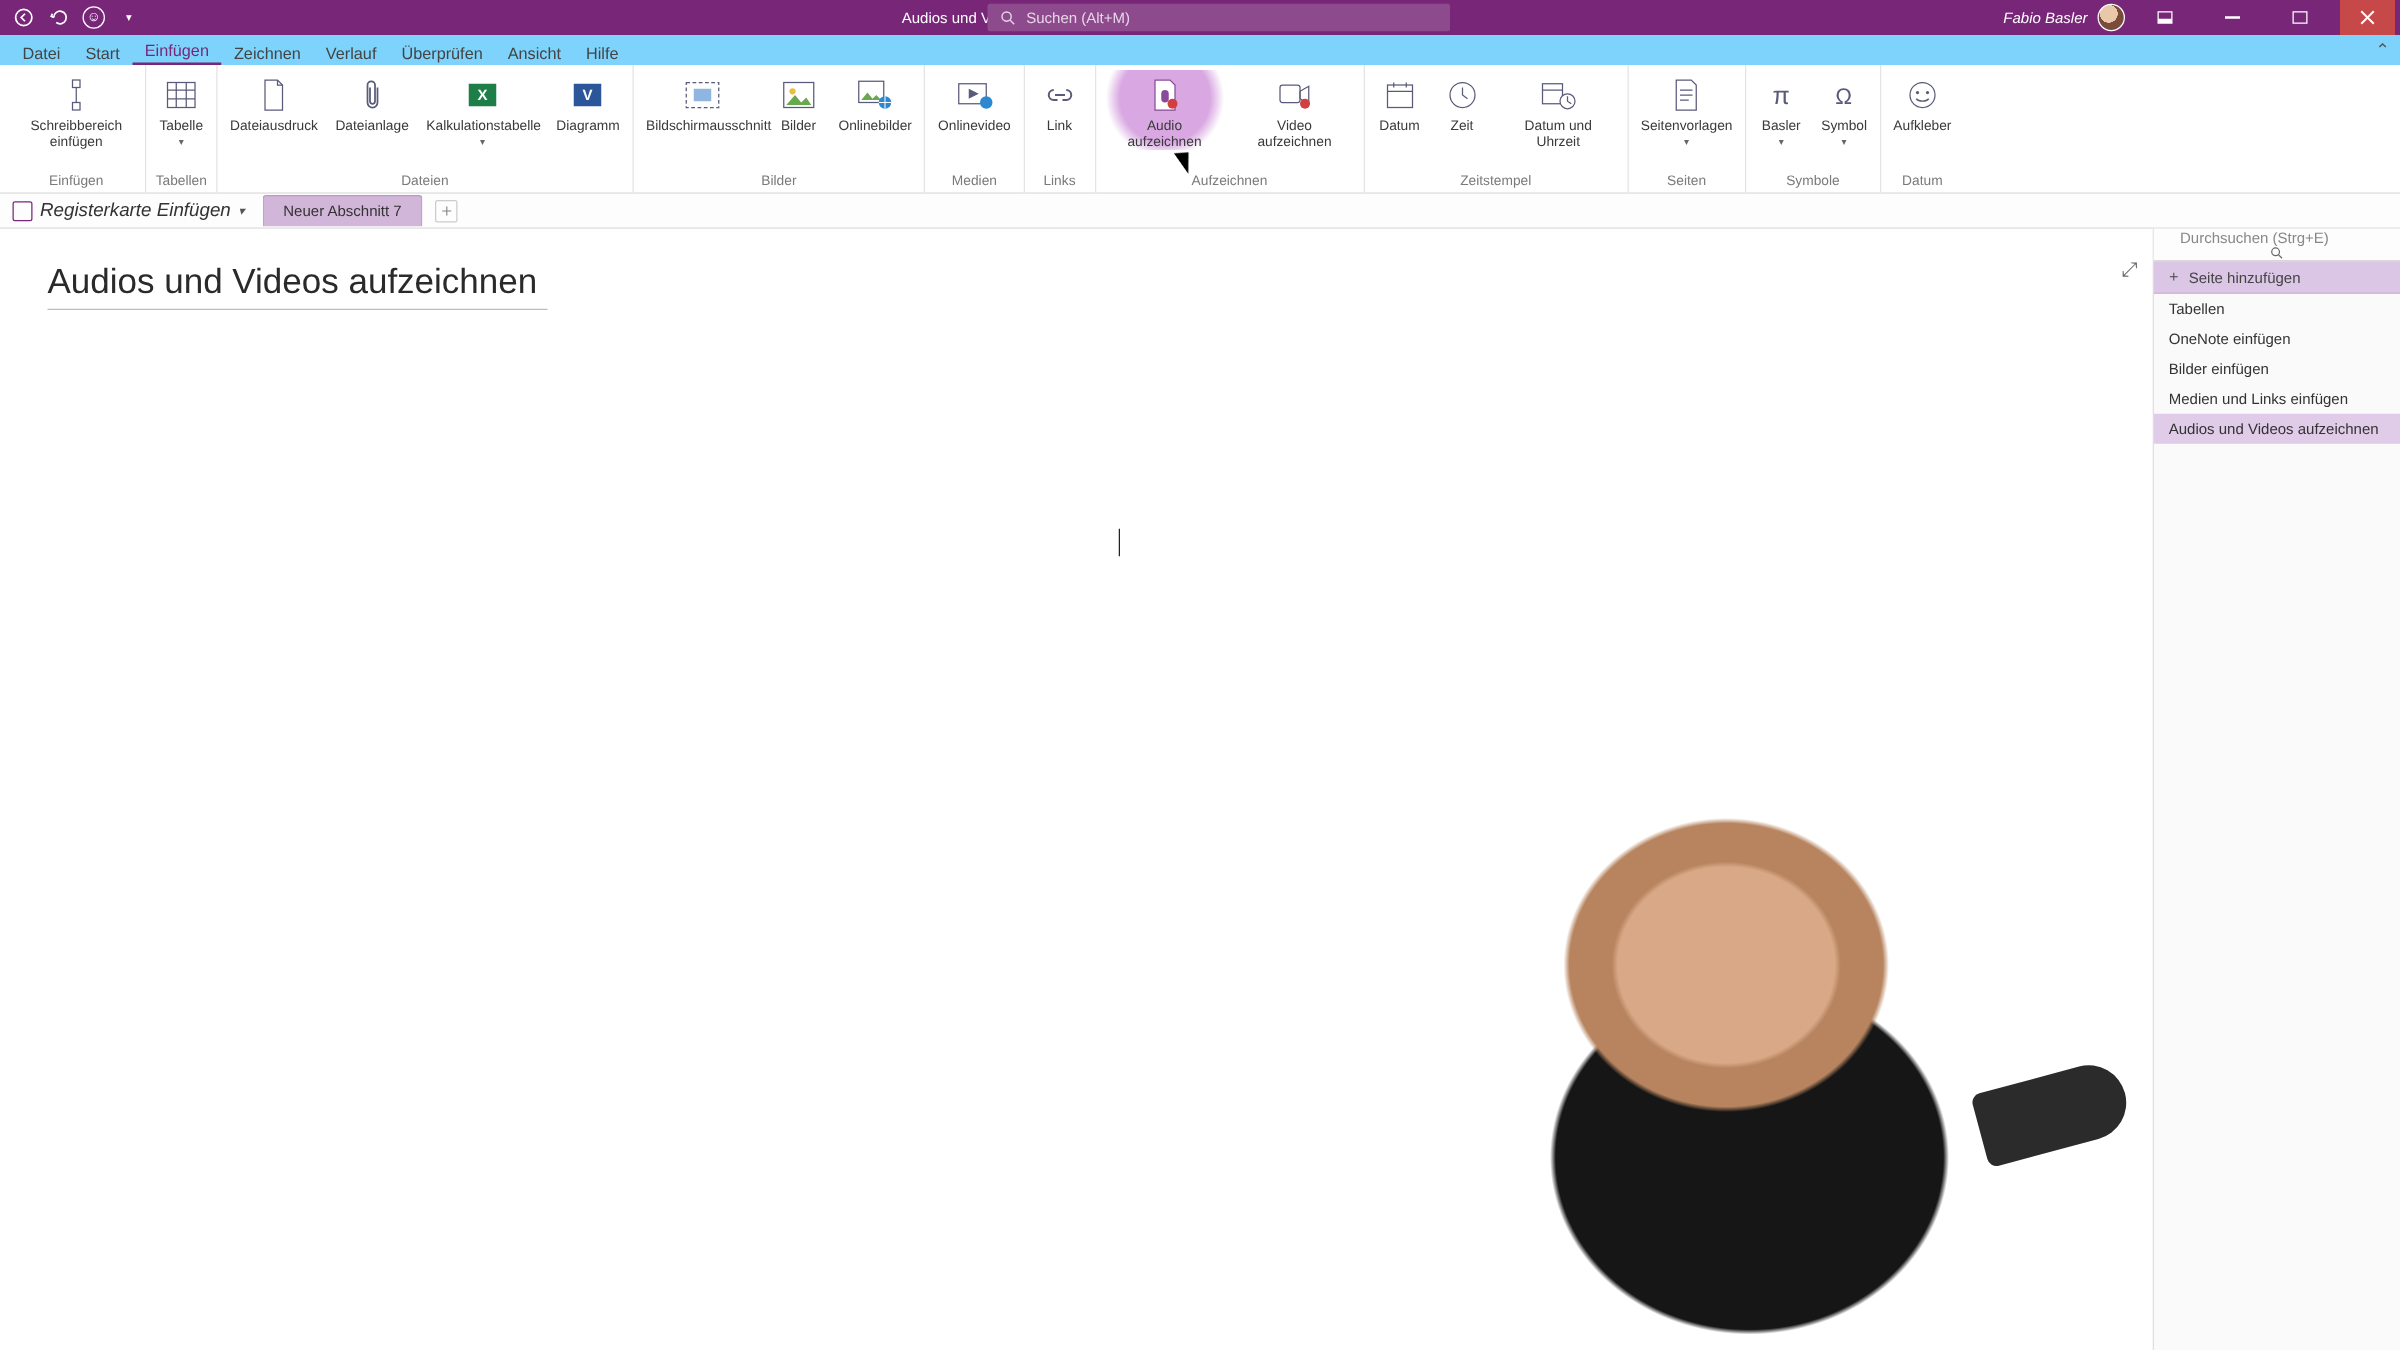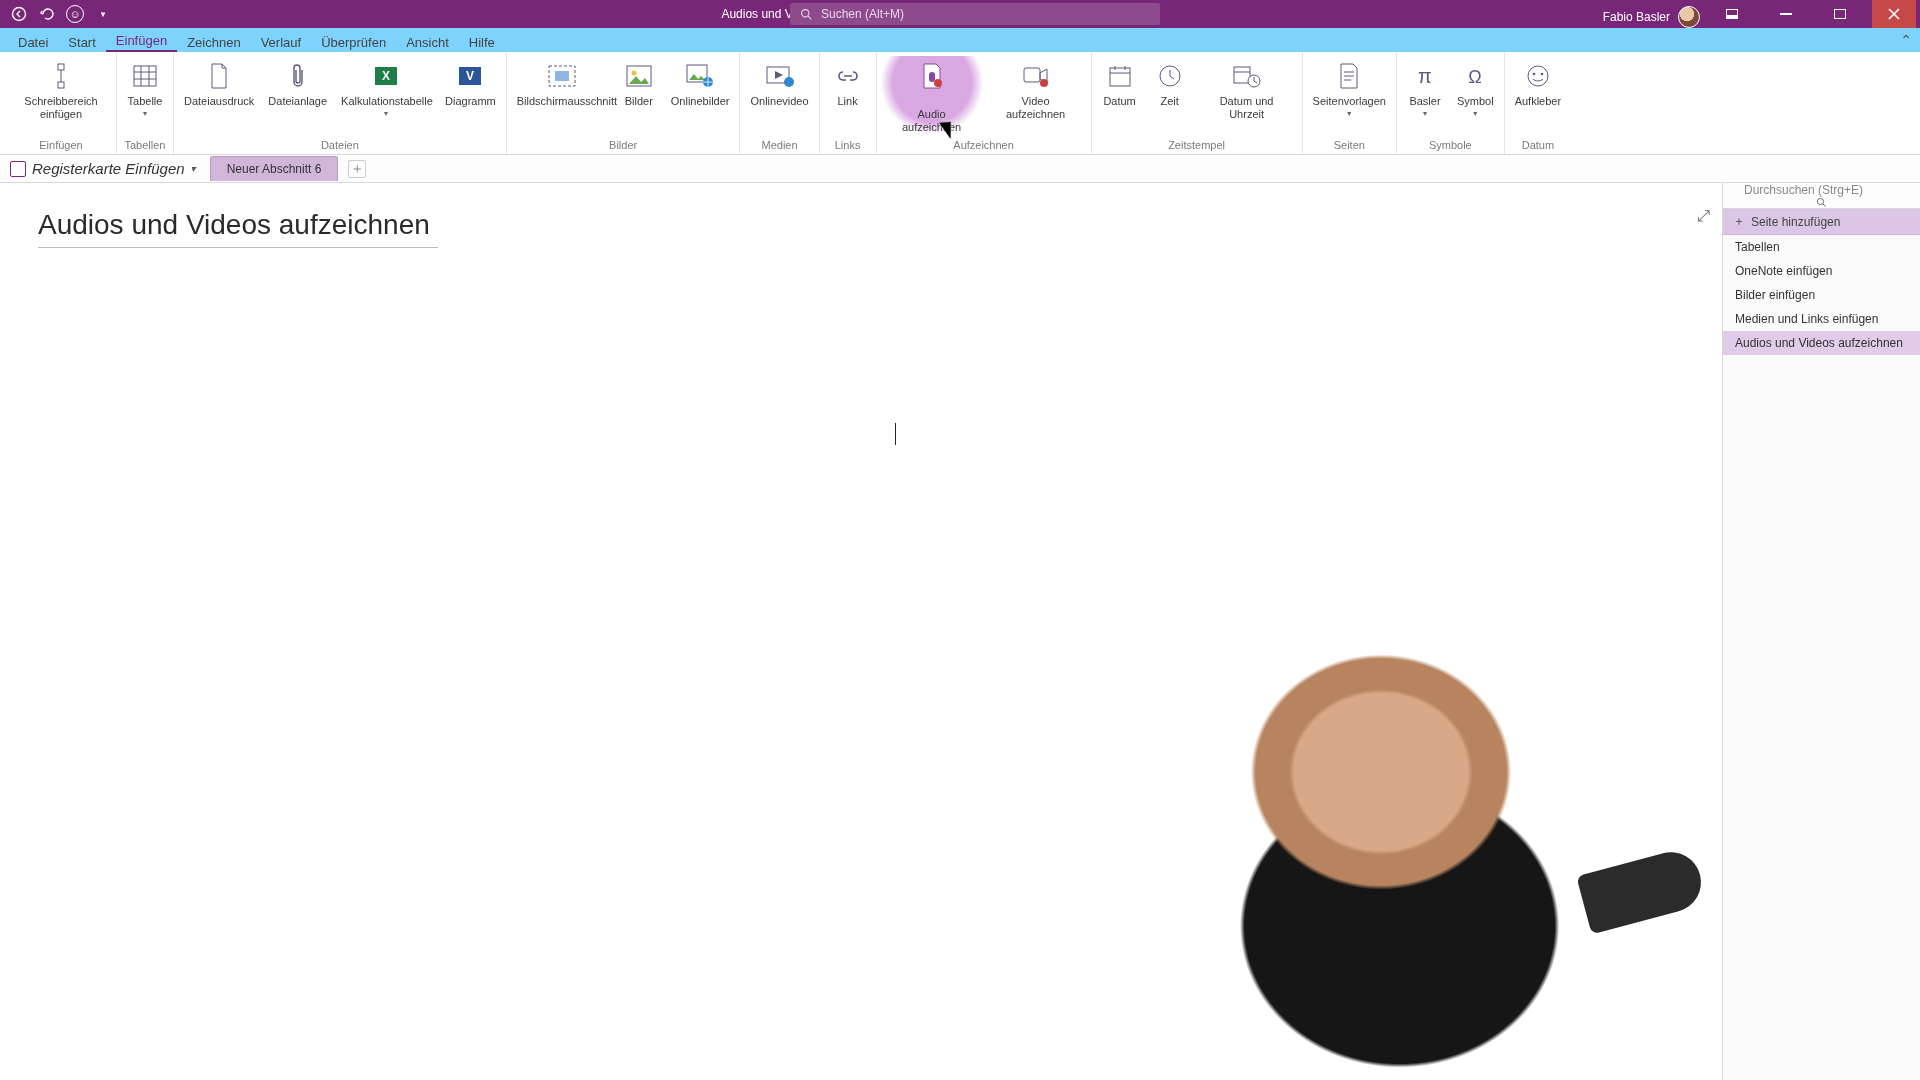--- a/index.html
+++ b/index.html
@@ -16,21 +16,21 @@
     position: relative;
   }
   .tb-left { display: flex; align-items: center; gap: 10px; padding-left: 10px; }
   .tb-icon { width: 18px; height: 18px; border: 1.5px solid #fff; border-radius: 50%; display:flex; align-items:center; justify-content:center; font-size:11px; }
   .tb-arrow { width:18px; height:18px; display:flex; align-items:center; justify-content:center; }
   .tb-title { position:absolute; left:50%; transform:translateX(-100%); }
   .tb-title .sep { margin: 0 6px; color: #d8b8d8; }
   .tb-search { position:absolute; left: 790px; width: 370px; height: 22px; background: #8d4b8d; border-radius: 2px; display:flex; align-items:center; padding: 0 10px; gap: 8px; }
   .tb-search input { background: transparent; border: none; outline: none; color: #e8d6e8; font-size: 12px; flex:1; }
   .tb-search input::placeholder { color: #e8d6e8; }
-  .tb-right { margin-left: auto; display:flex; align-items:flex-end; gap: 10px; padding-right: 4px; }
+  .tb-right { margin-left: auto; display:flex; align-items:center; gap: 10px; padding-right: 4px; font-style: italic; }
   .tb-user { display:flex; align-items:center; gap:8px; }
   .avatar { width:22px; height:22px; border-radius:50%; background: radial-gradient(circle at 40% 35%, #e8c8a8 0 40%, #7a4a3a 41% 100%); border:1px solid #fff; }
   .winbtn { width:44px; height:28px; display:flex; align-items:center; justify-content:center; color:#fff; }
   .winbtn:last-child { background:#c74848; }
   .smallbox { width:12px; height:10px; border:1.5px solid #fff; }
   .dash { width:12px; height:1.5px; background:#fff; }
 
   
   .tabs {
     height: 24px;
@@ -73,21 +73,20 @@
     font-size: 11px; color:#3a3a3a; text-align:center; line-height:1.15;
     min-width: 48px;
     cursor:pointer;
     border-radius:3px;
   }
   .rbtn .ric { width:32px; height:32px; display:flex; align-items:center; justify-content:center; margin-bottom:3px; }
   .rbtn .lbl { max-width: 90px; }
   .rbtn .dd { font-size:8px; color:#666; margin-top:1px; }
   .rbtn.highlight {
     background: radial-gradient(circle at 50% 35%, #d9a8e2 0 55%, rgba(217,168,226,0) 72%);
-    gap: 13px;
   }
   .group-label { font-size:11px; color:#7a7a7a; padding:2px 0 3px; }
 
   
   .sectionbar {
     height: 28px;
     background: linear-gradient(#fdfdfd,#fdfdfd);
     border-bottom: 1px solid #d8d8d8;
     display:flex; align-items:center;
     padding: 0 6px;
@@ -501,21 +500,21 @@
   </div>
 
 </div>
 
 <div class="sectionbar">
   <div class="nb-select">
     <span class="book"></span>
     <span>Registerkarte Einfügen</span>
     <span class="caret">▾</span>
   </div>
-  <div class="section-tab">Neuer Abschnitt 6</div>
+  <div class="section-tab">Neuer Abschnitt 7</div>
   <div class="add-section">＋</div>
 </div>
 
 <div class="main">
   <div class="canvas">
     <div class="page-title-box">
       <span>Audios und Videos aufzeichnen</span>
     </div>
     <div class="expand-icon">⤢</div>
     <div class="caret-cursor"></div>

